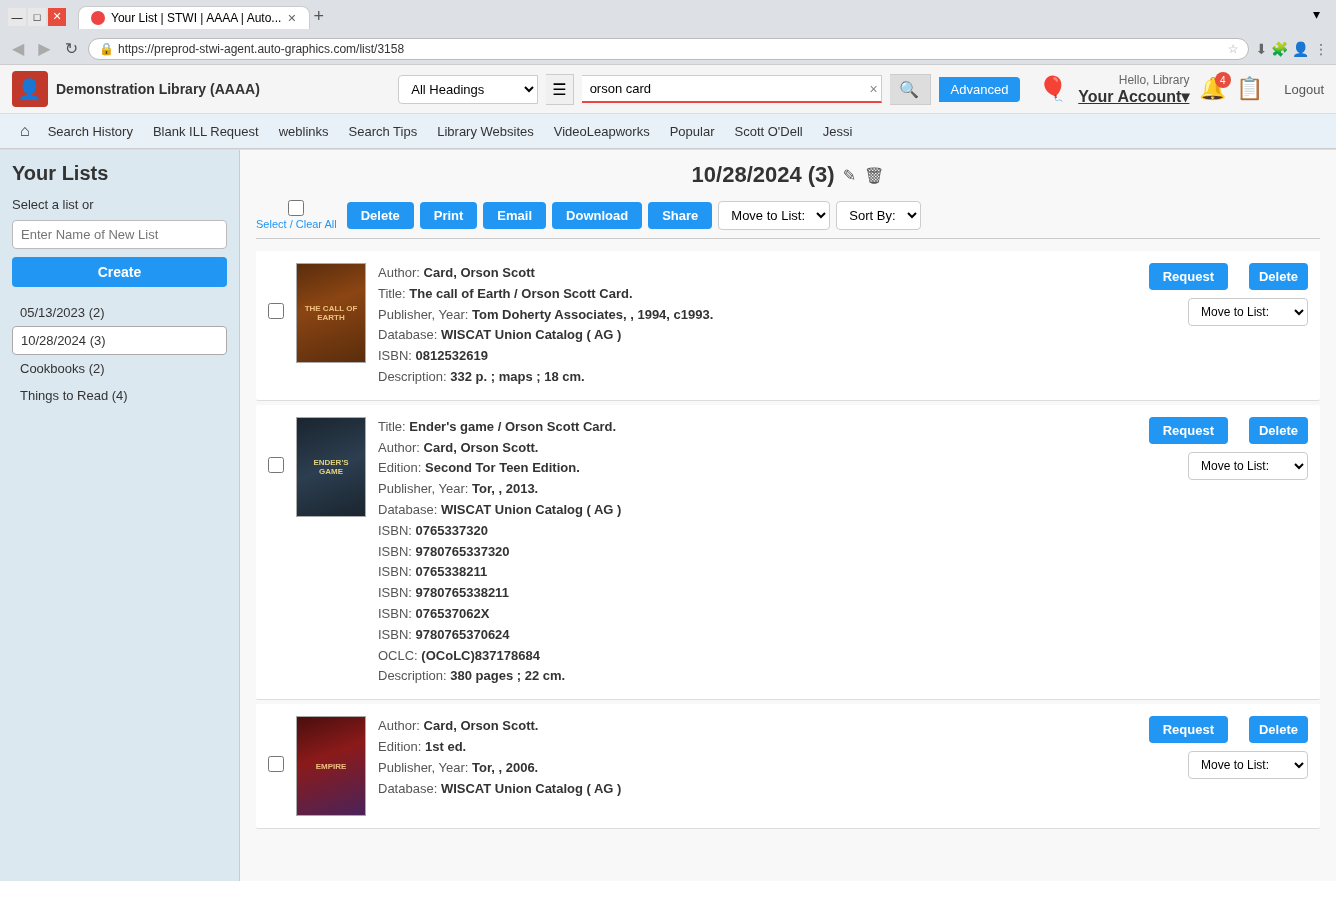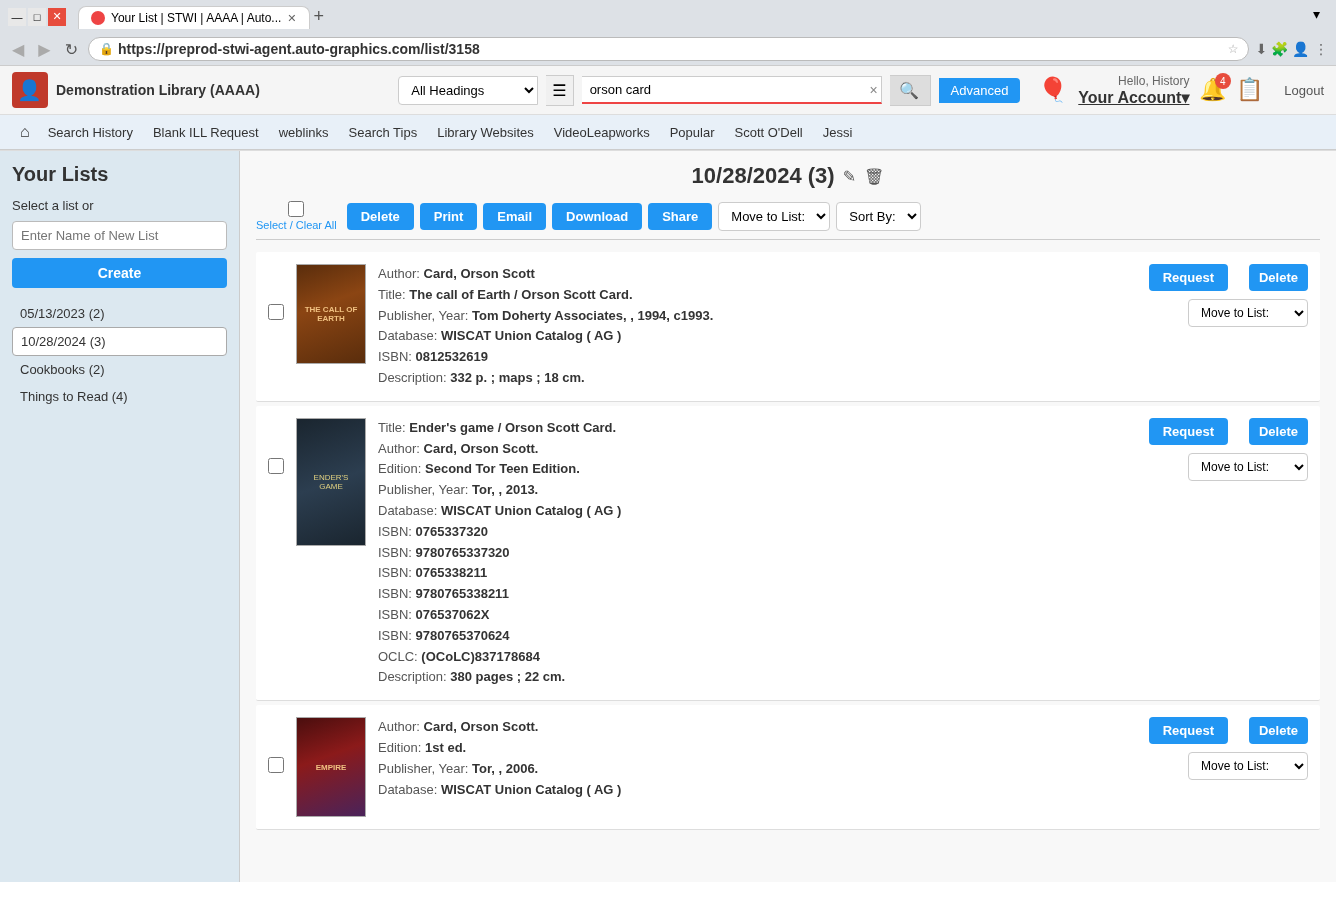--- a/index.html
+++ b/index.html
@@ -15,21 +15,21 @@
     .win-close { background: #e74c3c; color: white; }
     .tab-bar { display: flex; align-items: flex-start; padding: 2px 8px 0; background: #dde1e6; }
     .browser-tab { background: white; padding: 4px 12px; border-radius: 8px 8px 0 0; font-size: 12px; display: flex; align-items: center; gap: 6px; border: 1px solid #ccc; border-bottom: none; }
     .tab-favicon { width: 14px; height: 14px; background: #e44; border-radius: 50%; }
     .tab-close { cursor: pointer; color: #666; font-size: 11px; }
     .new-tab-btn { margin-left: 4px; background: none; border: none; font-size: 18px; cursor: pointer; color: #555; }
     .address-bar { display: flex; align-items: center; padding: 4px 8px; gap: 6px; background: #dde1e6; }
     .nav-btn { background: none; border: none; cursor: pointer; font-size: 16px; color: #555; padding: 2px 4px; }
     .nav-btn:disabled { color: #aaa; }
     .url-bar { flex: 1; display: flex; align-items: center; background: white; border: 1px solid #bbb; border-radius: 20px; padding: 3px 10px; font-size: 12px; gap: 4px; }
-    .url-text { flex: 1; color: #333; font-size: 14px; font-weight: bold; }
+    .url-text { flex: 1; color: #333; font-size: 12px; }
     .address-icons { display: flex; gap: 4px; }
     .addr-icon { background: none; border: none; cursor: pointer; font-size: 14px; color: #666; }
 
     
     .app-header { background: #fff; border-bottom: 1px solid #ddd; }
     .app-header-top { display: flex; align-items: center; padding: 6px 12px; gap: 8px; background: #f5f5f5; border-bottom: 1px solid #ddd; }
     .library-logo { width: 36px; height: 36px; background: #c0392b; border-radius: 4px; display: flex; align-items: center; justify-content: center; color: white; font-size: 18px; }
     .library-name { font-size: 14px; font-weight: bold; color: #333; flex: 1; }
     .search-type-select { padding: 5px 8px; border: 1px solid #ccc; border-radius: 4px 0 0 4px; background: white; font-size: 13px; cursor: pointer; min-width: 140px; }
     .search-divider-icon { background: #f0f0f0; border: 1px solid #ccc; border-left: none; padding: 5px 6px; display: flex; align-items: center; }
@@ -167,21 +167,21 @@
 
     <button class="search-btn">🔍</button>
 
     <button class="advanced-btn">Advanced</button>
 
     <div class="header-icons">
 
       <span class="balloon-icon">🎈</span>
 
       <div class="user-info">
-        <div class="user-greeting">Hello, History</div>
+        <div class="user-greeting">Hello, Library</div>
         <div class="user-account">Your Account▾</div>
       </div>
 
       <div class="notif-wrap">
         <span style="font-size:22px;">🔔</span>
         <span class="notif-badge">4</span>
       </div>
 
       <span style="font-size:22px;cursor:pointer;">📋</span>
 
@@ -273,21 +273,21 @@
           <button class="btn-delete-sm">Delete</button>
         </div>
         <select class="move-list-sm">
           <option>Move to List:</option>
         </select>
       </div>
     </div>
 
     <div class="book-item">
       <input type="checkbox" class="book-checkbox" style="">
-      <div class="book-cover" style="width:70px;height:128px;background:linear-gradient(160deg,#1a252f 0%,#2c3e50 50%,#1a252f 100%);border:1px solid #aaa;display:flex;align-items:center;justify-content:center;color:#e0d080;font-size:8px;font-weight:normal;text-align:center;padding:8px;">
+      <div class="book-cover" style="width:70px;height:100px;background:linear-gradient(160deg,#1a252f 0%,#2c3e50 50%,#1a252f 100%);border:1px solid #aaa;display:flex;align-items:center;justify-content:center;color:#e0d080;font-size:8px;font-weight:bold;text-align:center;padding:8px;">
         ENDER'S GAME
       </div>
       <div class="book-details">
         <div><span class="field-label">Title:</span> <span class="field-value">Ender's game / Orson Scott Card.</span></div>
         <div><span class="field-label">Author:</span> <span class="field-value">Card, Orson Scott.</span></div>
         <div><span class="field-label">Edition:</span> <span class="field-value">Second Tor Teen Edition.</span></div>
         <div><span class="field-label">Publisher, Year:</span> <span class="field-value">Tor, , 2013.</span></div>
         <div><span class="field-label">Database:</span> <span class="field-value">WISCAT Union Catalog ( AG )</span></div>
         <div><span class="field-label">ISBN:</span> <span class="field-value">0765337320</span></div>
         <div><span class="field-label">ISBN:</span> <span class="field-value">9780765337320</span></div>

